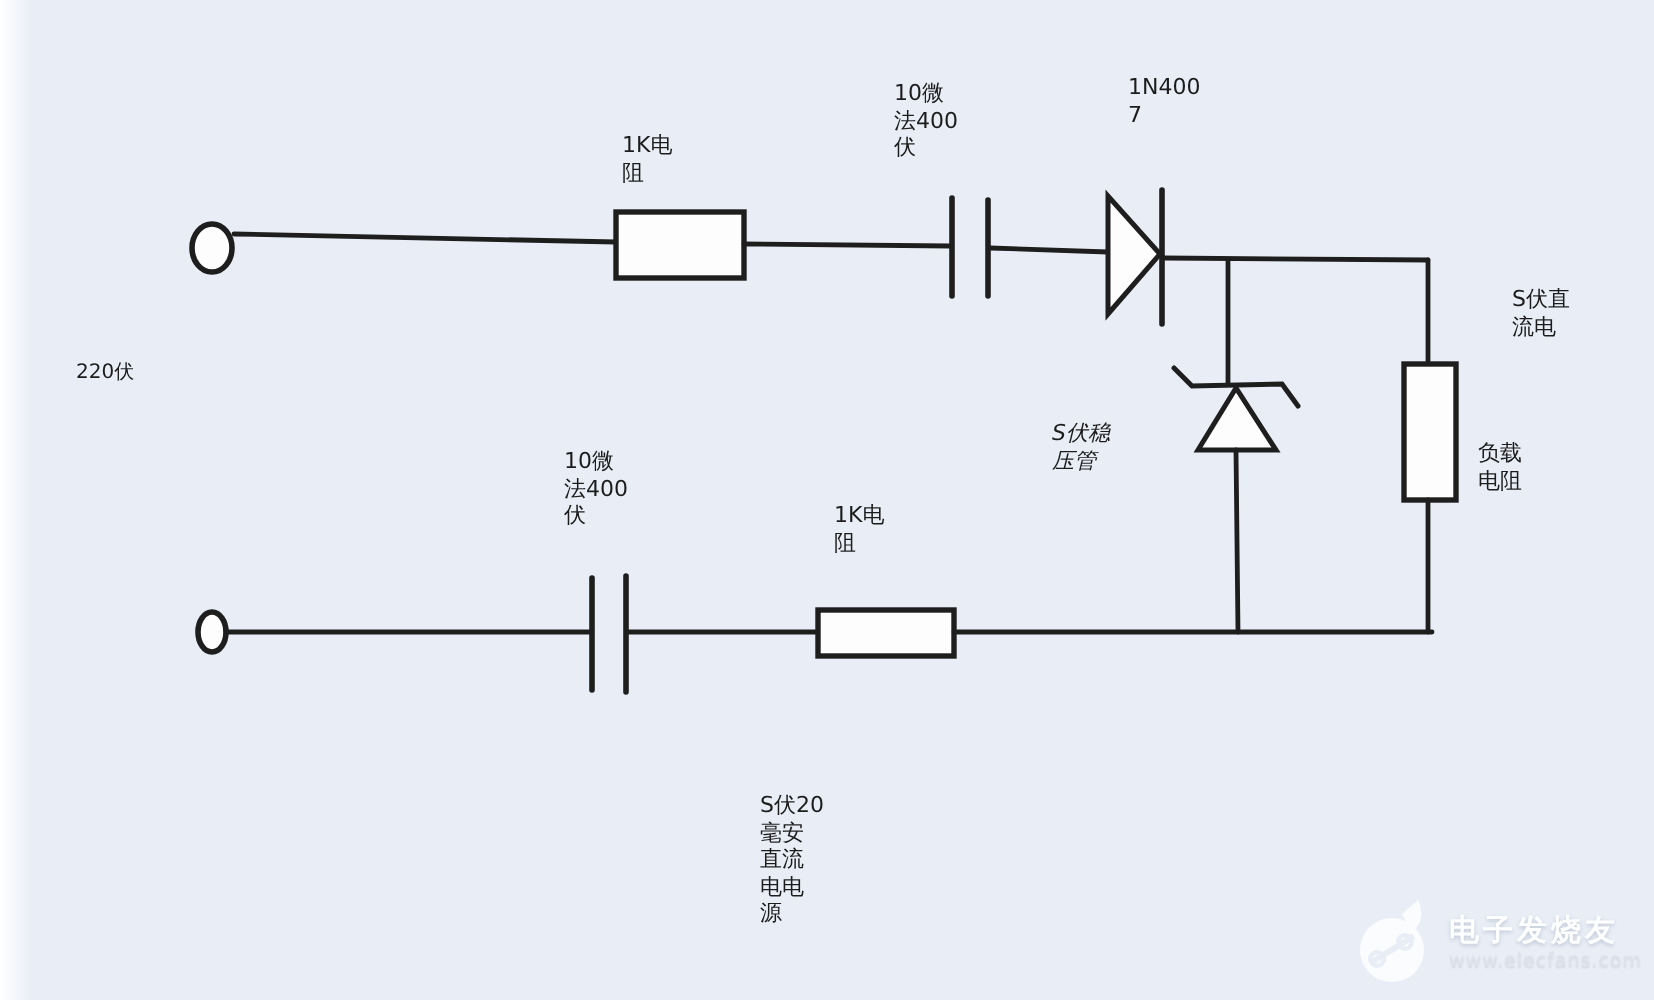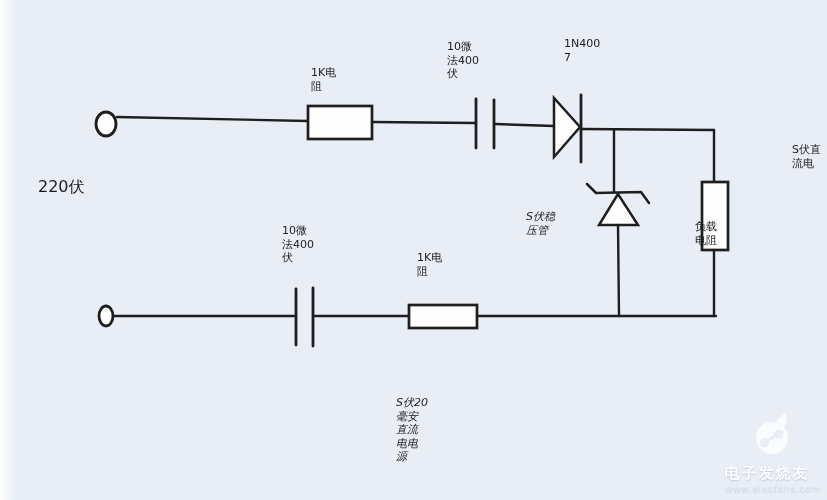--- a/index.html
+++ b/index.html
@@ -16,26 +16,25 @@
     pointer-events:none;
   }
   .circuit-svg{position:absolute;left:0;top:0;}
   .lbl{
     position:absolute;
     color:#1c1c1c;
     font-size:11px;
     line-height:13.5px;
     white-space:nowrap;
   }
-  .lbl.big{font-size:16px;}
+  .lbl.big{font-size:10px;}
   .watermark{
     position:absolute;right:6px;bottom:6px;
     display:flex;align-items:center;gap:7px;
     opacity:.95;
-    flex-direction:column;
   }
   .wm-text{text-align:left;}
   .wm-title{
     font-size:15px;font-weight:bold;letter-spacing:2px;
     color:#ffffff;text-shadow:0 1px 2px rgba(150,162,180,.55);
   }
   .wm-url{
     font-size:9.5px;color:#dde2eb;letter-spacing:.5px;
     text-shadow:0 1px 1px rgba(160,170,185,.4);
   }
@@ -104,42 +103,42 @@
   <div class="lbl" style="left:564px;top:37px;">
     <div>1N400</div>
     <div>7</div>
   </div>
 
   <div class="lbl" style="left:526px;top:210px;font-style:italic;">
     <div>S伏稳</div>
     <div>压管</div>
   </div>
 
-  <div class="lbl" style="left:792px;top:143px;">
+  <div class="lbl" style="left:756px;top:143px;">
     <div>S伏直</div>
     <div>流电</div>
   </div>
 
-  <div class="lbl" style="left:695px;top:220px;">
+  <div class="lbl" style="left:739px;top:220px;">
     <div>负载</div>
     <div>电阻</div>
   </div>
 
   <div class="lbl" style="left:282px;top:224px;">
     <div>10微</div>
     <div>法400</div>
     <div>伏</div>
   </div>
 
   <div class="lbl" style="left:417px;top:251px;">
     <div>1K电</div>
     <div>阻</div>
   </div>
 
-  <div class="lbl" style="left:396px;top:396px;font-style:italic;">
+  <div class="lbl" style="left:380px;top:396px;">
     <div>S伏20</div>
     <div>毫安</div>
     <div>直流</div>
     <div>电电</div>
     <div>源</div>
   </div>
 
   <div class="watermark">
     <svg width="42" height="46" viewBox="0 0 42 46">
       <path d="M33 2 C 36 9 35 14 30 18 L 25 9 Z" fill="#fdfdfe"></path>

